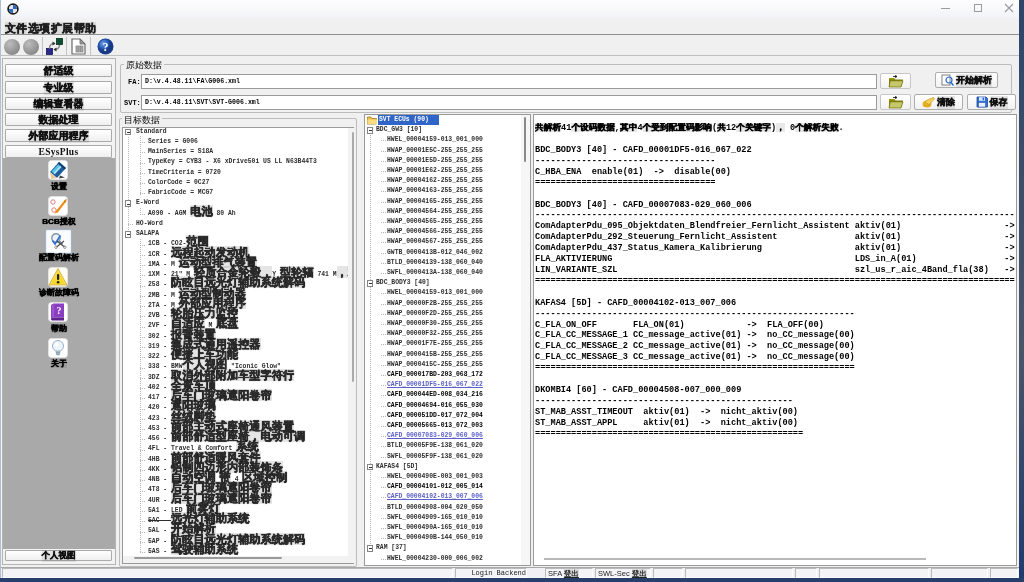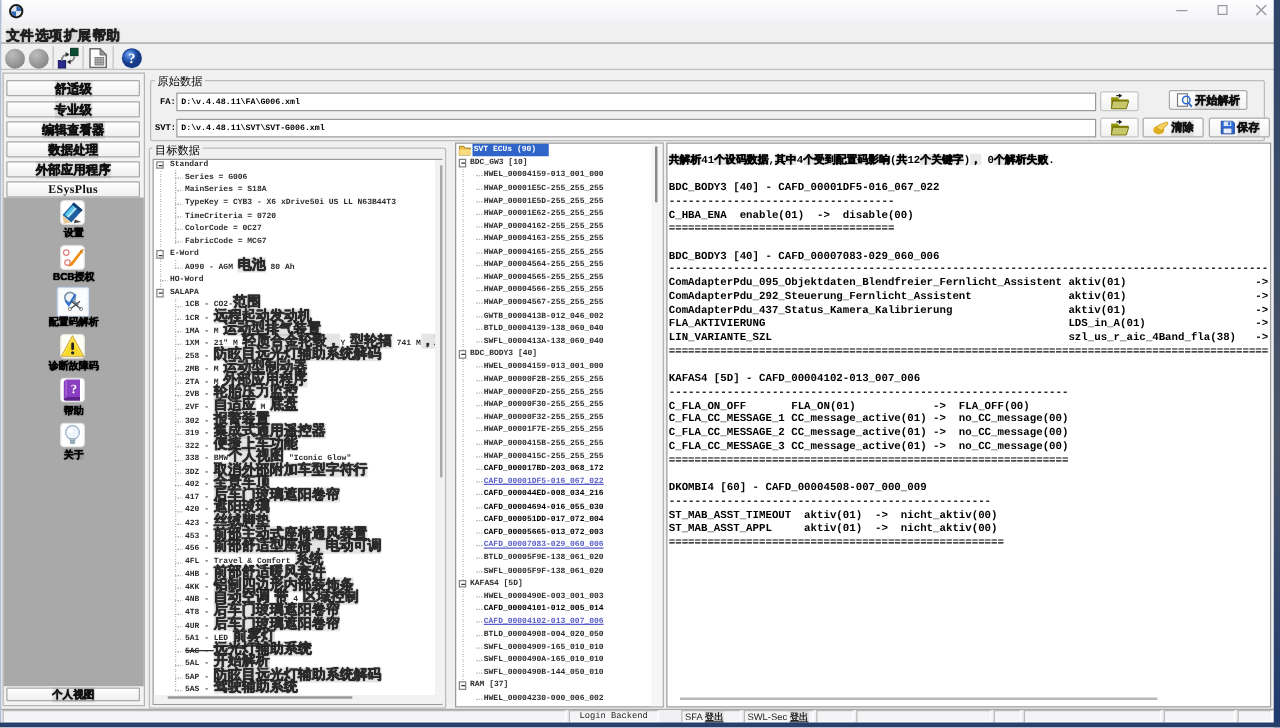--- a/index.html
+++ b/index.html
@@ -422,21 +422,21 @@
 ==============================================================
 
 DKOMBI4 [60] - CAFD_00004508-007_000_009
 --------------------------------------------------
 ST_MAB_ASST_TIMEOUT  aktiv(01)  -&gt;  nicht_aktiv(00)
 ST_MAB_ASST_APPL     aktiv(01)  -&gt;  nicht_aktiv(00)
 ====================================================</div>
 <div class="abs" style="left:544px;top:558px;width:382px;height:2px;background:#b9b9b9"></div>
 <div class="abs" style="left:0;top:567px;width:1020px;height:12px;background:#f1f1f5;border-top:1px solid #a8a8a8"></div>
 <div class="cell" style="left:2px;top:568px;width:451px"></div>
-<div class="cell" style="left:455px;top:568px;width:72px;text-align:center;line-height:9px;font-family:Liberation Mono,monospace;font-size:7px">Login Backend</div>
+<div class="cell" style="left:455px;top:568px;width:72px;text-align:right;line-height:9px;font-family:Liberation Mono,monospace;font-size:7px">Login Backend</div>
 <div class="cell" style="left:545px;top:568px;width:48px;line-height:9px;padding-left:2px">SFA <span style="text-decoration:underline;font-weight:bold" class="cjl">登出</span></div>
 <div class="cell" style="left:595px;top:568px;width:56px;line-height:9px;padding-left:2px">SWL-Sec <span style="text-decoration:underline;font-weight:bold" class="cjl">登出</span></div>
 <div class="cell" style="left:653px;top:568px;width:30px"></div>
 <div class="cell" style="left:685px;top:568px;width:108px"></div>
 <div class="cell" style="left:795px;top:568px;width:22px"></div>
 <div class="cell" style="left:819px;top:568px;width:110px"></div>
 <div class="cell" style="left:931px;top:568px;width:57px"></div>
 <div class="cell" style="left:990px;top:568px;width:28px"></div>
 <div class="abs" style="left:0;top:0;width:1px;height:578px;background:#aebfd6"></div>
 <div class="abs" style="left:1019px;top:0;width:5px;height:582px;background:linear-gradient(#2e4569,#4a5568 60%,#1e3a6e)"></div>

